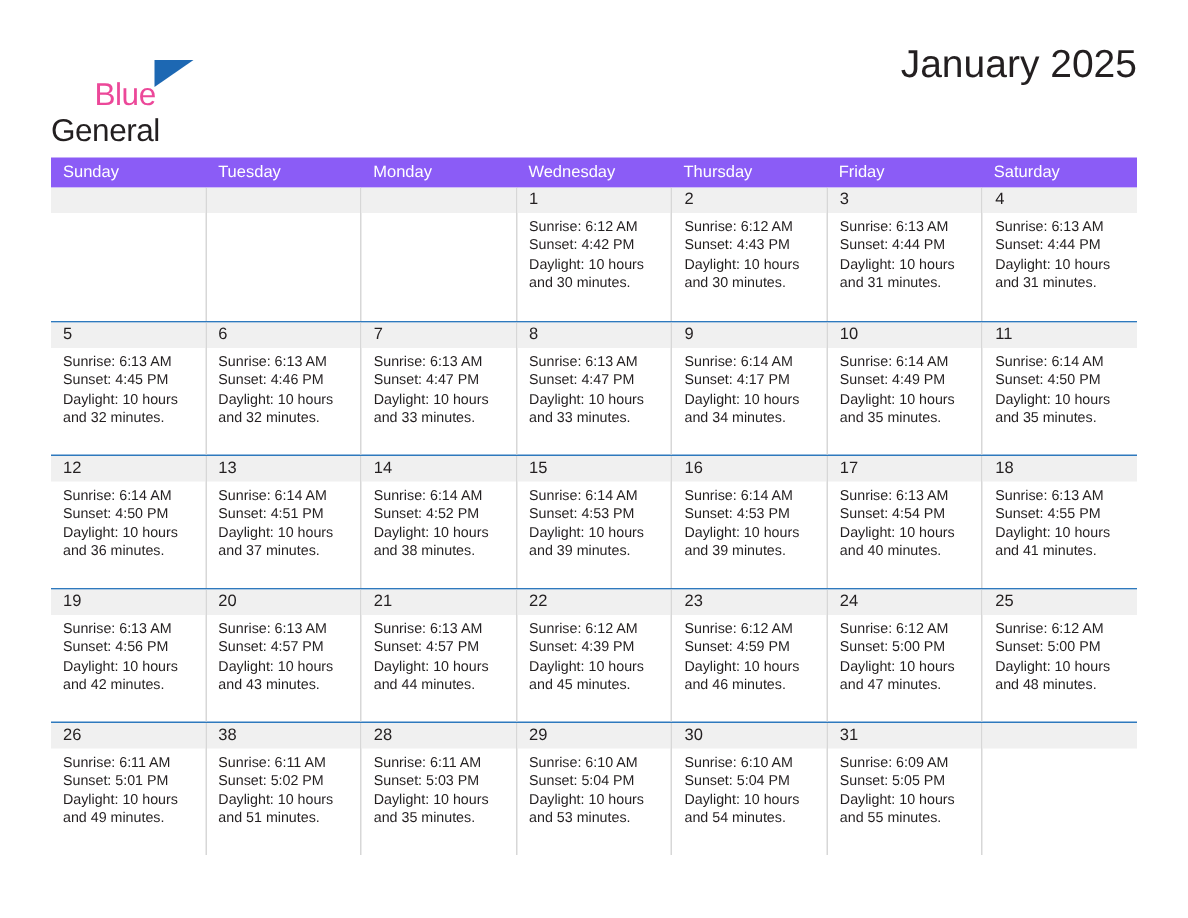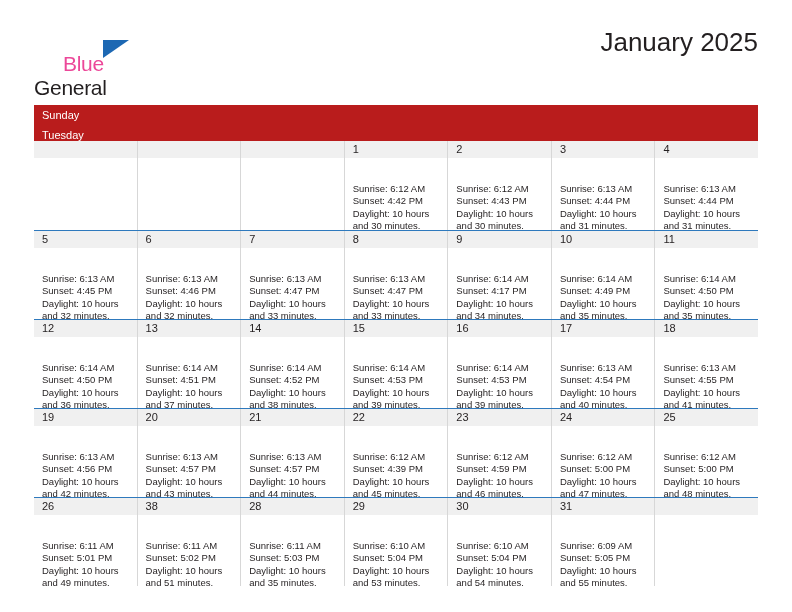--- a/index.html
+++ b/index.html
@@ -91,23 +91,22 @@
   
   .calendar {
     position: absolute;
     left: 34px;
     top: 105px;
     width: 724px;
   }
 
   .dow-row {
     display: flex;
-    background: #b91c1c;
-    height: 36px;
-    flex-direction: column;
+    background: #8b5cf6;
+    height: 20px;
   }
   .dow {
     flex: 1 1 0;
     color: #ffffff;
     font-size: 11px;
     line-height: 20px;
     padding-left: 8px;
     box-sizing: border-box;
     white-space: nowrap;
   }
@@ -140,21 +139,20 @@
   }
   .daynum {
     font-size: 11px;
     line-height: 17px;
     color: #231f20;
     padding-left: 8px;
   }
 
   .cell-body {
     padding: 4px 6px 0 8px;
-    margin-top: 21px;
   }
   .cell-line {
     font-size: 9.5px;
     line-height: 12.4px;
     color: #231f20;
     white-space: nowrap;
   }
 
   .cell.empty .daynum-band {
     background: #f0f0f0;
@@ -178,20 +176,21 @@
     </div>
 
   </div>
 
   <div class="calendar">
     <div class="dow-row" id="dow-row">
         <div class="dow">Sunday</div>
         <div class="dow">Tuesday</div>
         <div class="dow">Monday</div>
         <div class="dow">Wednesday</div>
+        <div class="dow">Thursday</div>
         <div class="dow">Friday</div>
         <div class="dow">Saturday</div>
       </div>
     <div id="weeks-container">
         <div class="week first">
           <div class="cell empty">
             <div class="daynum-band">
               <div class="daynum"></div>
             </div>
             <div class="cell-body"></div>

